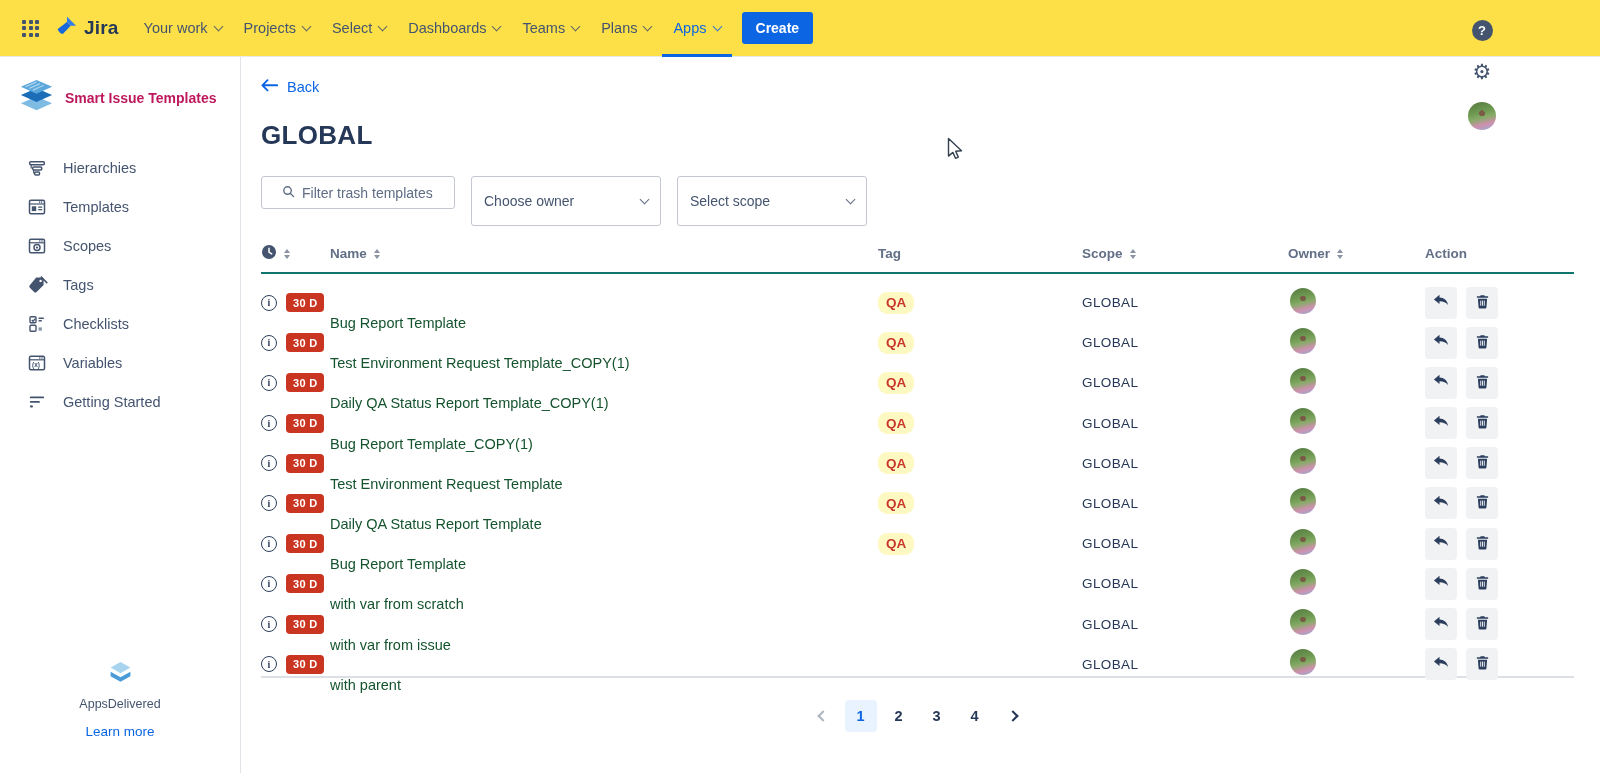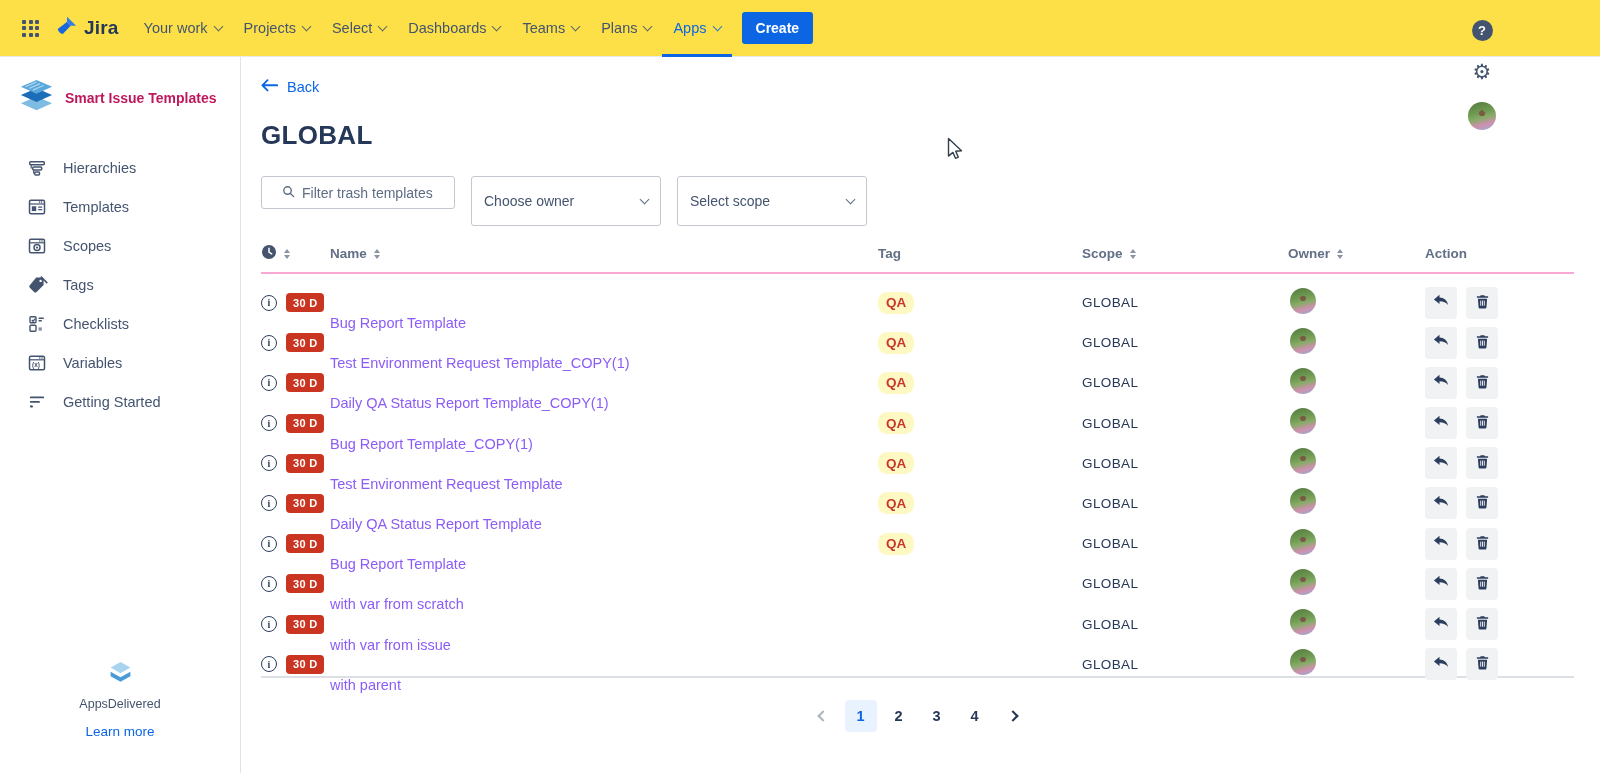--- a/index.html
+++ b/index.html
@@ -59,35 +59,35 @@
     border:1px solid #C2C7D0; border-radius:3px; padding:0 20px; }
   .filter-input input { border:none; outline:none; width:100%; font-size:14px; color:#44546F;
     font-family:"Liberation Sans",sans-serif; }
   .filter-input input::placeholder { color:#5E6C84; }
   .select { display:flex; align-items:center; justify-content:space-between; width:190px; height:50px;
     border:1px solid #C2C7D0; border-radius:3px; padding:0 12px; font-size:14px; color:#44546F; cursor:pointer; }
 
   
   .tbl { margin-top:18px; }
   .thead, .trow { display:grid; grid-template-columns:69px 548px 204px 206px 137px 123px; align-items:center; }
-  .thead { padding-bottom:9px; border-bottom:2px solid #f9a8d4; color:#626F86; font-size:13.5px; font-weight:600; }
+  .thead { padding-bottom:9px; border-bottom:2px solid #0f766e; color:#626F86; font-size:13.5px; font-weight:600; }
   .th { display:flex; align-items:center; gap:5px; }
   .sort { display:inline-flex; flex-direction:column; gap:2px; margin-left:2px; cursor:pointer; }
   .sort i { width:0; height:0; border-left:3.5px solid transparent; border-right:3.5px solid transparent; }
   .sort .up { border-bottom:4px solid #8993A4; }
   .sort .dn { border-top:4px solid #8993A4; }
   .tbody { border-bottom:2px solid #DCDFE4; }
   .trow { height:40.2px; }
   .c-meta { display:flex; align-items:center; gap:9px; }
   .info-ic { width:16px; height:16px; border:1.6px solid #2C3E5D; border-radius:50%; color:#2C3E5D;
     font-size:10px; font-weight:700; display:flex; align-items:center; justify-content:center; cursor:pointer;
     font-family:"Liberation Serif", serif; }
   .ret-badge { background:#CA3521; color:#fff; font-size:11px; font-weight:700; padding:3.5px 7px;
     border-radius:4px; letter-spacing:.3px; white-space:nowrap; }
-  .tname { font-size:14.5px; color:#8b5cf6; padding-left:0;margin-top:41px; }
+  .tname { font-size:14.5px; color:#14532d; padding-left:0;margin-top:41px; }
   .qa-tag { display:inline-block; background:#fef9c3; color:#C9372C; font-size:13.5px;
     padding:3.5px 8px; border-radius:9px;font-weight:bold; }
   .scope-val { font-size:13.5px; color:#253858; letter-spacing:.4px; }
   .own-avatar { width:26px; height:26px; border-radius:50%; display:inline-block; margin-left:2px; cursor:pointer;
     background:
       radial-gradient(circle at 50% 40%, #7a5c46 13%, rgba(0,0,0,0) 14%),
       linear-gradient(165deg, #55783f 0%, #6f9a52 38%, #86ab67 55%, #cf8fae 76%, #93b3d9 100%); }
   .c-action { display:flex; gap:9px; }
   .act-btn { width:32px; height:32px; background:#F1F2F4; border:none; border-radius:4px;
     display:flex; align-items:center; justify-content:center; cursor:pointer; }

